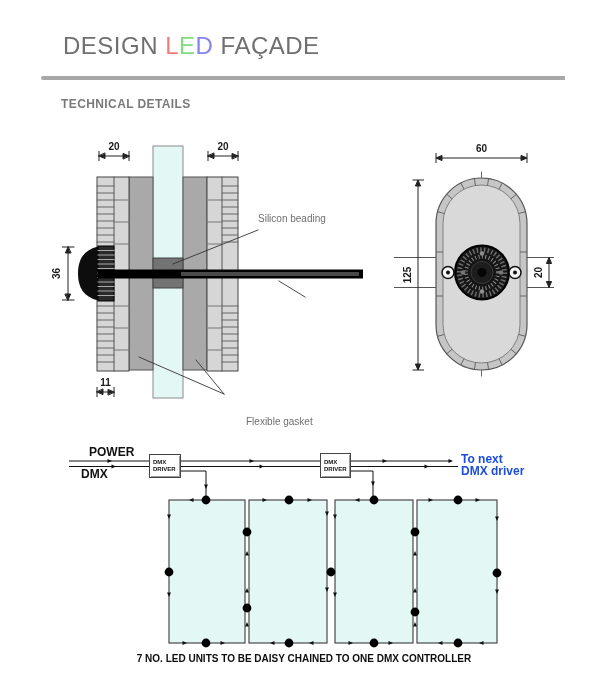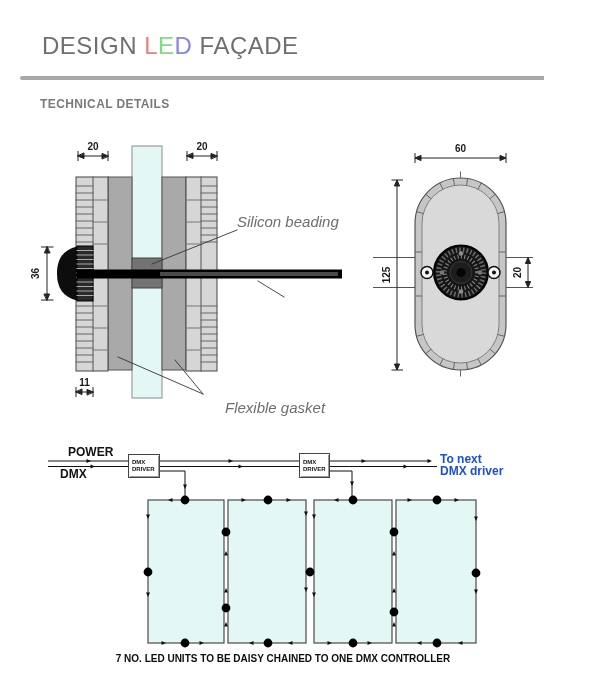--- a/index.html
+++ b/index.html
@@ -1,27 +1,27 @@
 <!DOCTYPE html>
 <html><head>
 <meta charset="utf-8">
 <style>
   html,body{margin:0;padding:0;background:#fff;}
   #page{position:relative;width:544px;height:700px;background:#ffffff;
-        font-family:"Liberation Sans",sans-serif;overflow:hidden;}
+        font-family:"Liberation Sans",sans-serif;overflow:hidden;margin-left:21px;}
   .abs{position:absolute;}
   #title{left:42px;top:32px;font-size:24px;letter-spacing:.5px;color:#6f6f6f;white-space:pre;}
   #title .led-l{color:#f07c7c;}
   #title .led-e{color:#7fdd7f;}
   #title .led-d{color:#8585ec;}
   #divider{left:20px;top:76px;width:558px;height:4px;background:#a8a8a8;border-radius:2px;}
   #subtitle{left:40px;top:97px;font-size:12px;letter-spacing:.4px;color:#7a7a7a;font-weight:bold;}
   svg{position:absolute;left:0;top:0;}
   svg text{font-family:"Liberation Sans",sans-serif;font-size:10px;font-weight:bold;fill:#1a1a1a;}
-  .note{font-size:15px;color:#6e6e6e;white-space:nowrap;font-style:italic;}
+  .note{font-size:10px;color:#6e6e6e;white-space:nowrap;}
   #capillary-note{left:234px;top:299px;width:116px;white-space:normal;text-align:justify;line-height:11.5px;}
   .wire-label{font-size:12px;font-weight:bold;color:#111;white-space:nowrap;}
   .driver-box{background:#fff;border:1px solid #444;
       box-shadow:inset 1px 1px 0 #fdfdfd, inset -1px -1px 0 #9a9a9a;
       display:flex;flex-direction:column;justify-content:center;
       font-size:6px;font-weight:bold;line-height:7px;color:#111;padding-left:3px;box-sizing:border-box;}
   #to-next{left:440px;top:453px;font-size:12px;font-weight:bold;color:#1d4ed8;line-height:12px;white-space:nowrap;}
   #caption{left:28px;top:653px;width:510px;text-align:center;font-size:10px;font-weight:bold;color:#0d0d0d;}
 </style>
 </head>
@@ -206,21 +206,21 @@
           <circle cx="394" cy="612" r="4.4"></circle>
         <circle cx="185" cy="643" r="4.4"></circle>
           <circle cx="268" cy="643" r="4.4"></circle>
         <circle cx="353" cy="643" r="4.4"></circle>
           <circle cx="437" cy="643" r="4.4"></circle>
       </g>
     </g>
   </svg>
 
   <div class="abs note" style="left:237px;top:213px;">Silicon beading</div>
-  <div class="abs note" style="left:178px;top:399px;padding-left:47px;">Flexible gasket</div>
+  <div class="abs note" style="left:178px;top:416px;padding-left:47px;">Flexible gasket</div>
 
   <div class="abs wire-label" style="left:68px;top:445px;text-align:right;">POWER</div>
   <div class="abs wire-label" style="left:60px;top:467px;">DMX</div>
 
   <div class="abs driver-box" style="left:128px;top:454px;width:32px;height:24px;">
     <span>DMX</span>
     <span>DRIVER</span>
   </div>
   <div class="abs driver-box" style="left:299px;top:453px;width:31px;height:25px;">
     <span>DMX</span>

